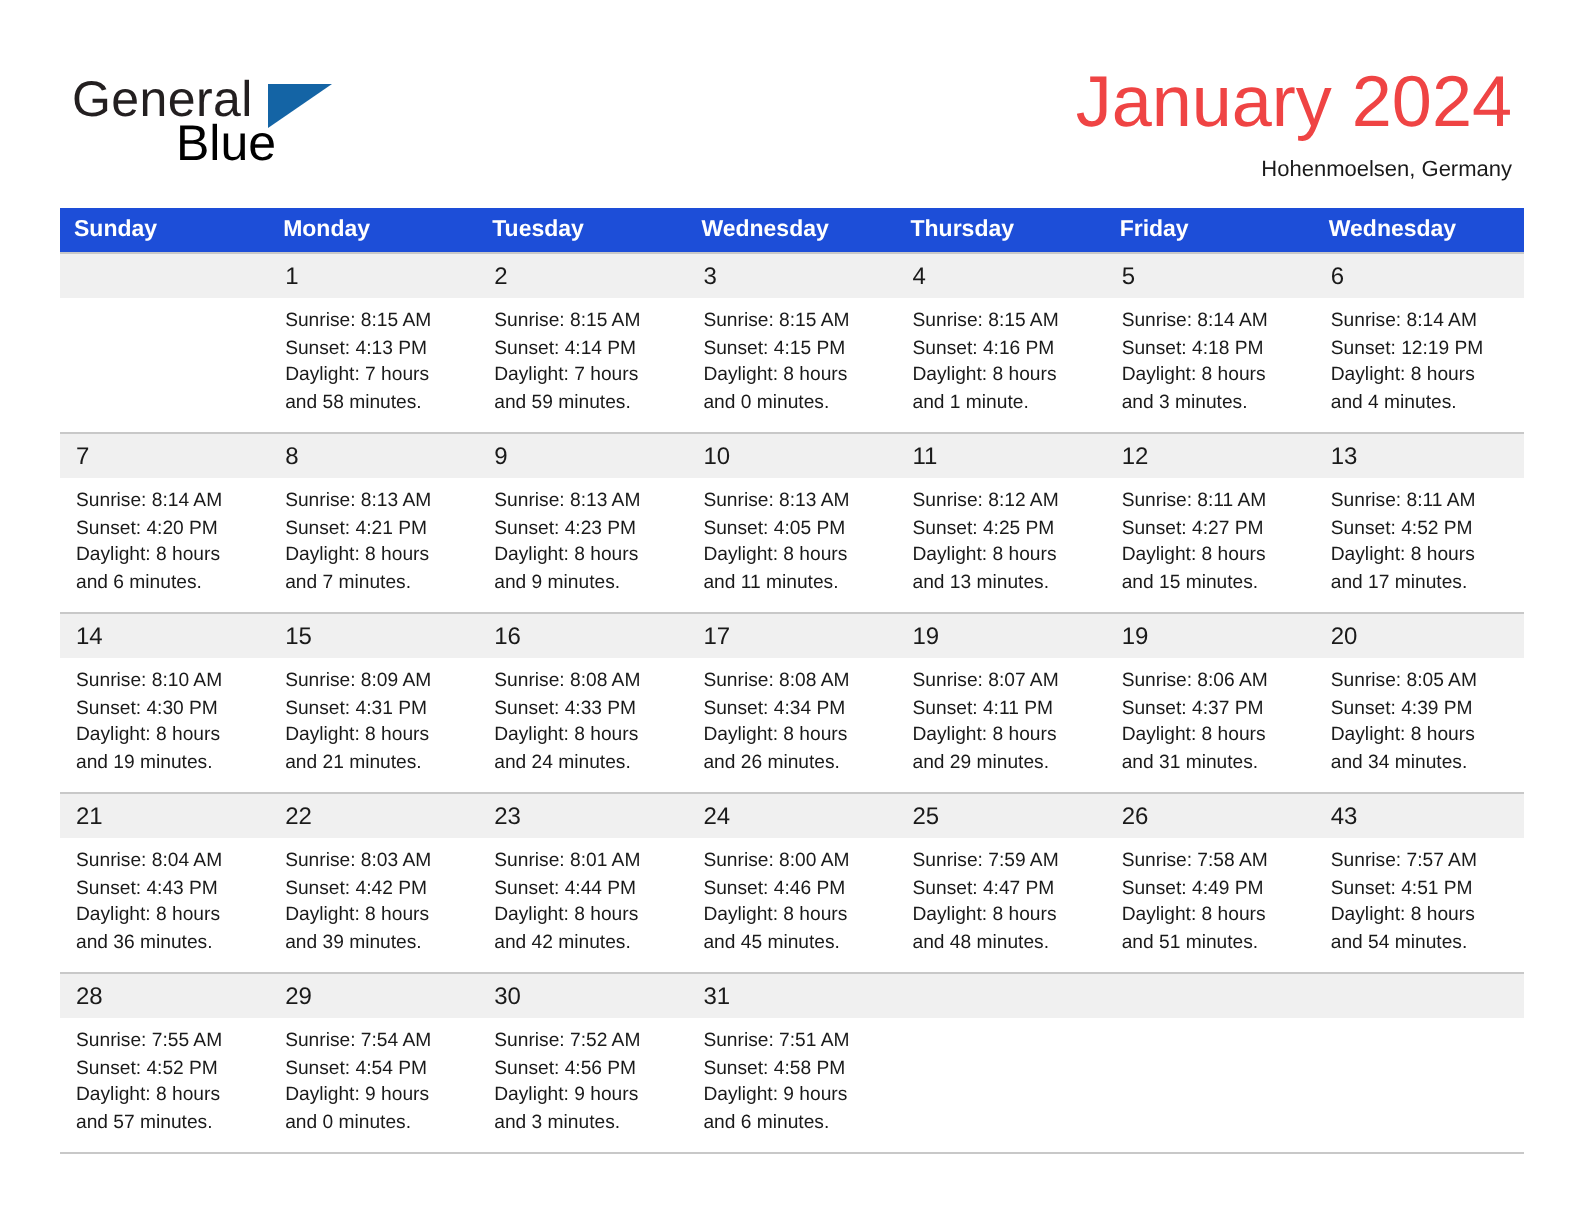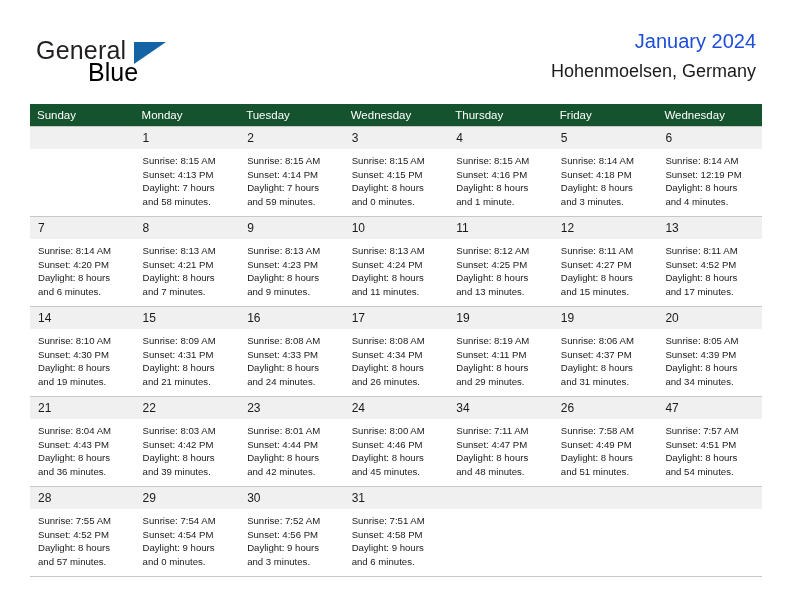--- a/index.html
+++ b/index.html
@@ -63,48 +63,48 @@
     border-bottom: 22px solid transparent;
   }
 
   .title-block {
     position: absolute;
     right: 36px;
     top: 30px;
     text-align: right;
   }
   .cal-title {
-    font-size: 20px;
-    color: #1d4ed8;
+    font-size: 36px;
+    color: #ef4444;
     line-height: 1.15;
     white-space: nowrap;
   }
   .cal-subtitle {
     margin-top: 8px;
-    font-size: 18px;
+    font-size: 11px;
     color: #1a1a1a;
     white-space: nowrap;
   }
 
   
   .calendar {
     position: absolute;
     left: 30px;
     top: 104px;
     width: 732px;
     border-collapse: collapse;
     table-layout: fixed;
   }
   .calendar col { width: 104.57px; }
 
   .calendar thead th {
-    background: #14532d;
+    background: #1d4ed8;
     color: #ffffff;
     font-size: 11.5px;
-    font-weight: normal;
+    font-weight: bold;
     text-align: left;
     padding: 5px 0 5px 7px;
     height: 12px;
     border: none;
   }
 
   .daycell {
     vertical-align: top;
     padding: 0;
     height: 89px;
@@ -259,21 +259,21 @@
               <div>Sunrise: 8:13 AM</div>
               <div>Sunset: 4:23 PM</div>
               <div>Daylight: 8 hours</div>
               <div>and 9 minutes.</div>
             </div>
           </td>
           <td class="daycell">
             <div class="daynum">10</div>
             <div class="dayinfo">
               <div>Sunrise: 8:13 AM</div>
-              <div>Sunset: 4:24 PM</div>
+              <div>Sunset: 4:05 PM</div>
               <div>Daylight: 8 hours</div>
               <div>and 11 minutes.</div>
             </div>
           </td>
           <td class="daycell">
             <div class="daynum">11</div>
             <div class="dayinfo">
               <div>Sunrise: 8:12 AM</div>
               <div>Sunset: 4:25 PM</div>
               <div>Daylight: 8 hours</div>
@@ -332,21 +332,21 @@
             <div class="dayinfo">
               <div>Sunrise: 8:08 AM</div>
               <div>Sunset: 4:34 PM</div>
               <div>Daylight: 8 hours</div>
               <div>and 26 minutes.</div>
             </div>
           </td>
           <td class="daycell">
             <div class="daynum">19</div>
             <div class="dayinfo">
-              <div>Sunrise: 8:19 AM</div>
+              <div>Sunrise: 8:07 AM</div>
               <div>Sunset: 4:11 PM</div>
               <div>Daylight: 8 hours</div>
               <div>and 29 minutes.</div>
             </div>
           </td>
           <td class="daycell">
             <div class="daynum">19</div>
             <div class="dayinfo">
               <div>Sunrise: 8:06 AM</div>
               <div>Sunset: 4:37 PM</div>
@@ -395,39 +395,39 @@
           <td class="daycell">
             <div class="daynum">24</div>
             <div class="dayinfo">
               <div>Sunrise: 8:00 AM</div>
               <div>Sunset: 4:46 PM</div>
               <div>Daylight: 8 hours</div>
               <div>and 45 minutes.</div>
             </div>
           </td>
           <td class="daycell">
-            <div class="daynum">34</div>
-            <div class="dayinfo">
-              <div>Sunrise: 7:11 AM</div>
+            <div class="daynum">25</div>
+            <div class="dayinfo">
+              <div>Sunrise: 7:59 AM</div>
               <div>Sunset: 4:47 PM</div>
               <div>Daylight: 8 hours</div>
               <div>and 48 minutes.</div>
             </div>
           </td>
           <td class="daycell">
             <div class="daynum">26</div>
             <div class="dayinfo">
               <div>Sunrise: 7:58 AM</div>
               <div>Sunset: 4:49 PM</div>
               <div>Daylight: 8 hours</div>
               <div>and 51 minutes.</div>
             </div>
           </td>
           <td class="daycell">
-            <div class="daynum">47</div>
+            <div class="daynum">43</div>
             <div class="dayinfo">
               <div>Sunrise: 7:57 AM</div>
               <div>Sunset: 4:51 PM</div>
               <div>Daylight: 8 hours</div>
               <div>and 54 minutes.</div>
             </div>
           </td>
         </tr>
         <tr>
           <td class="daycell">

